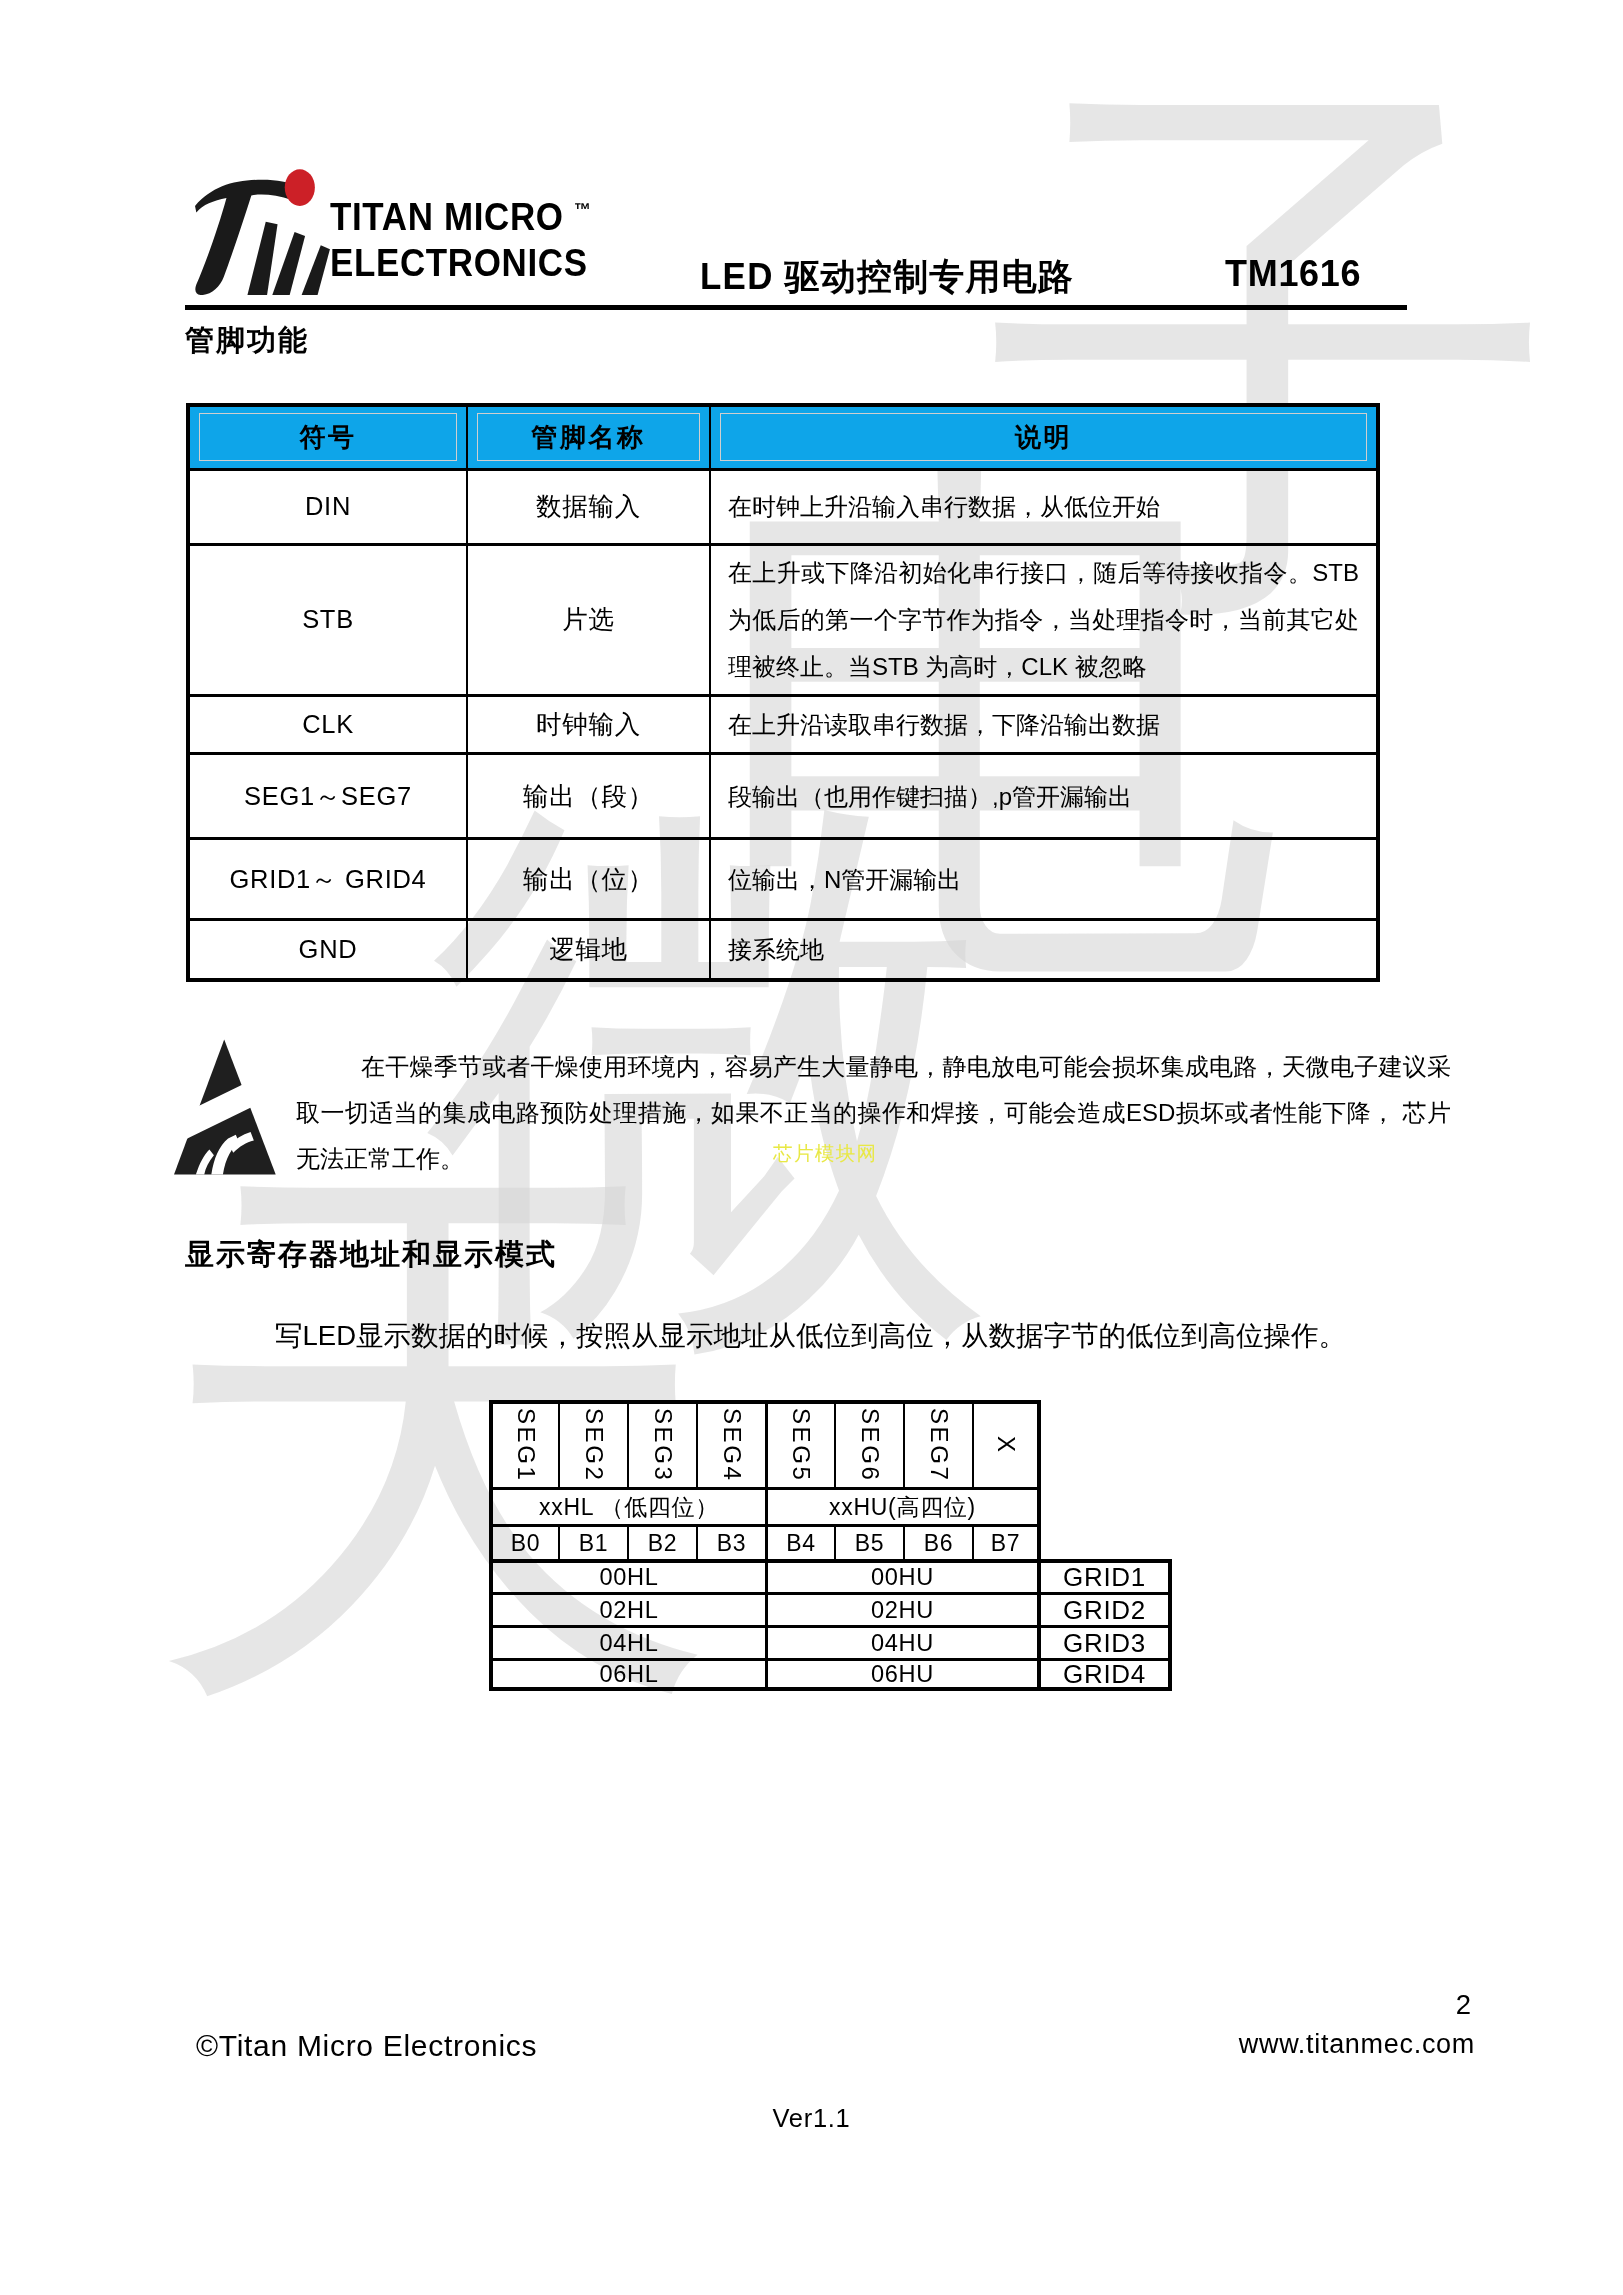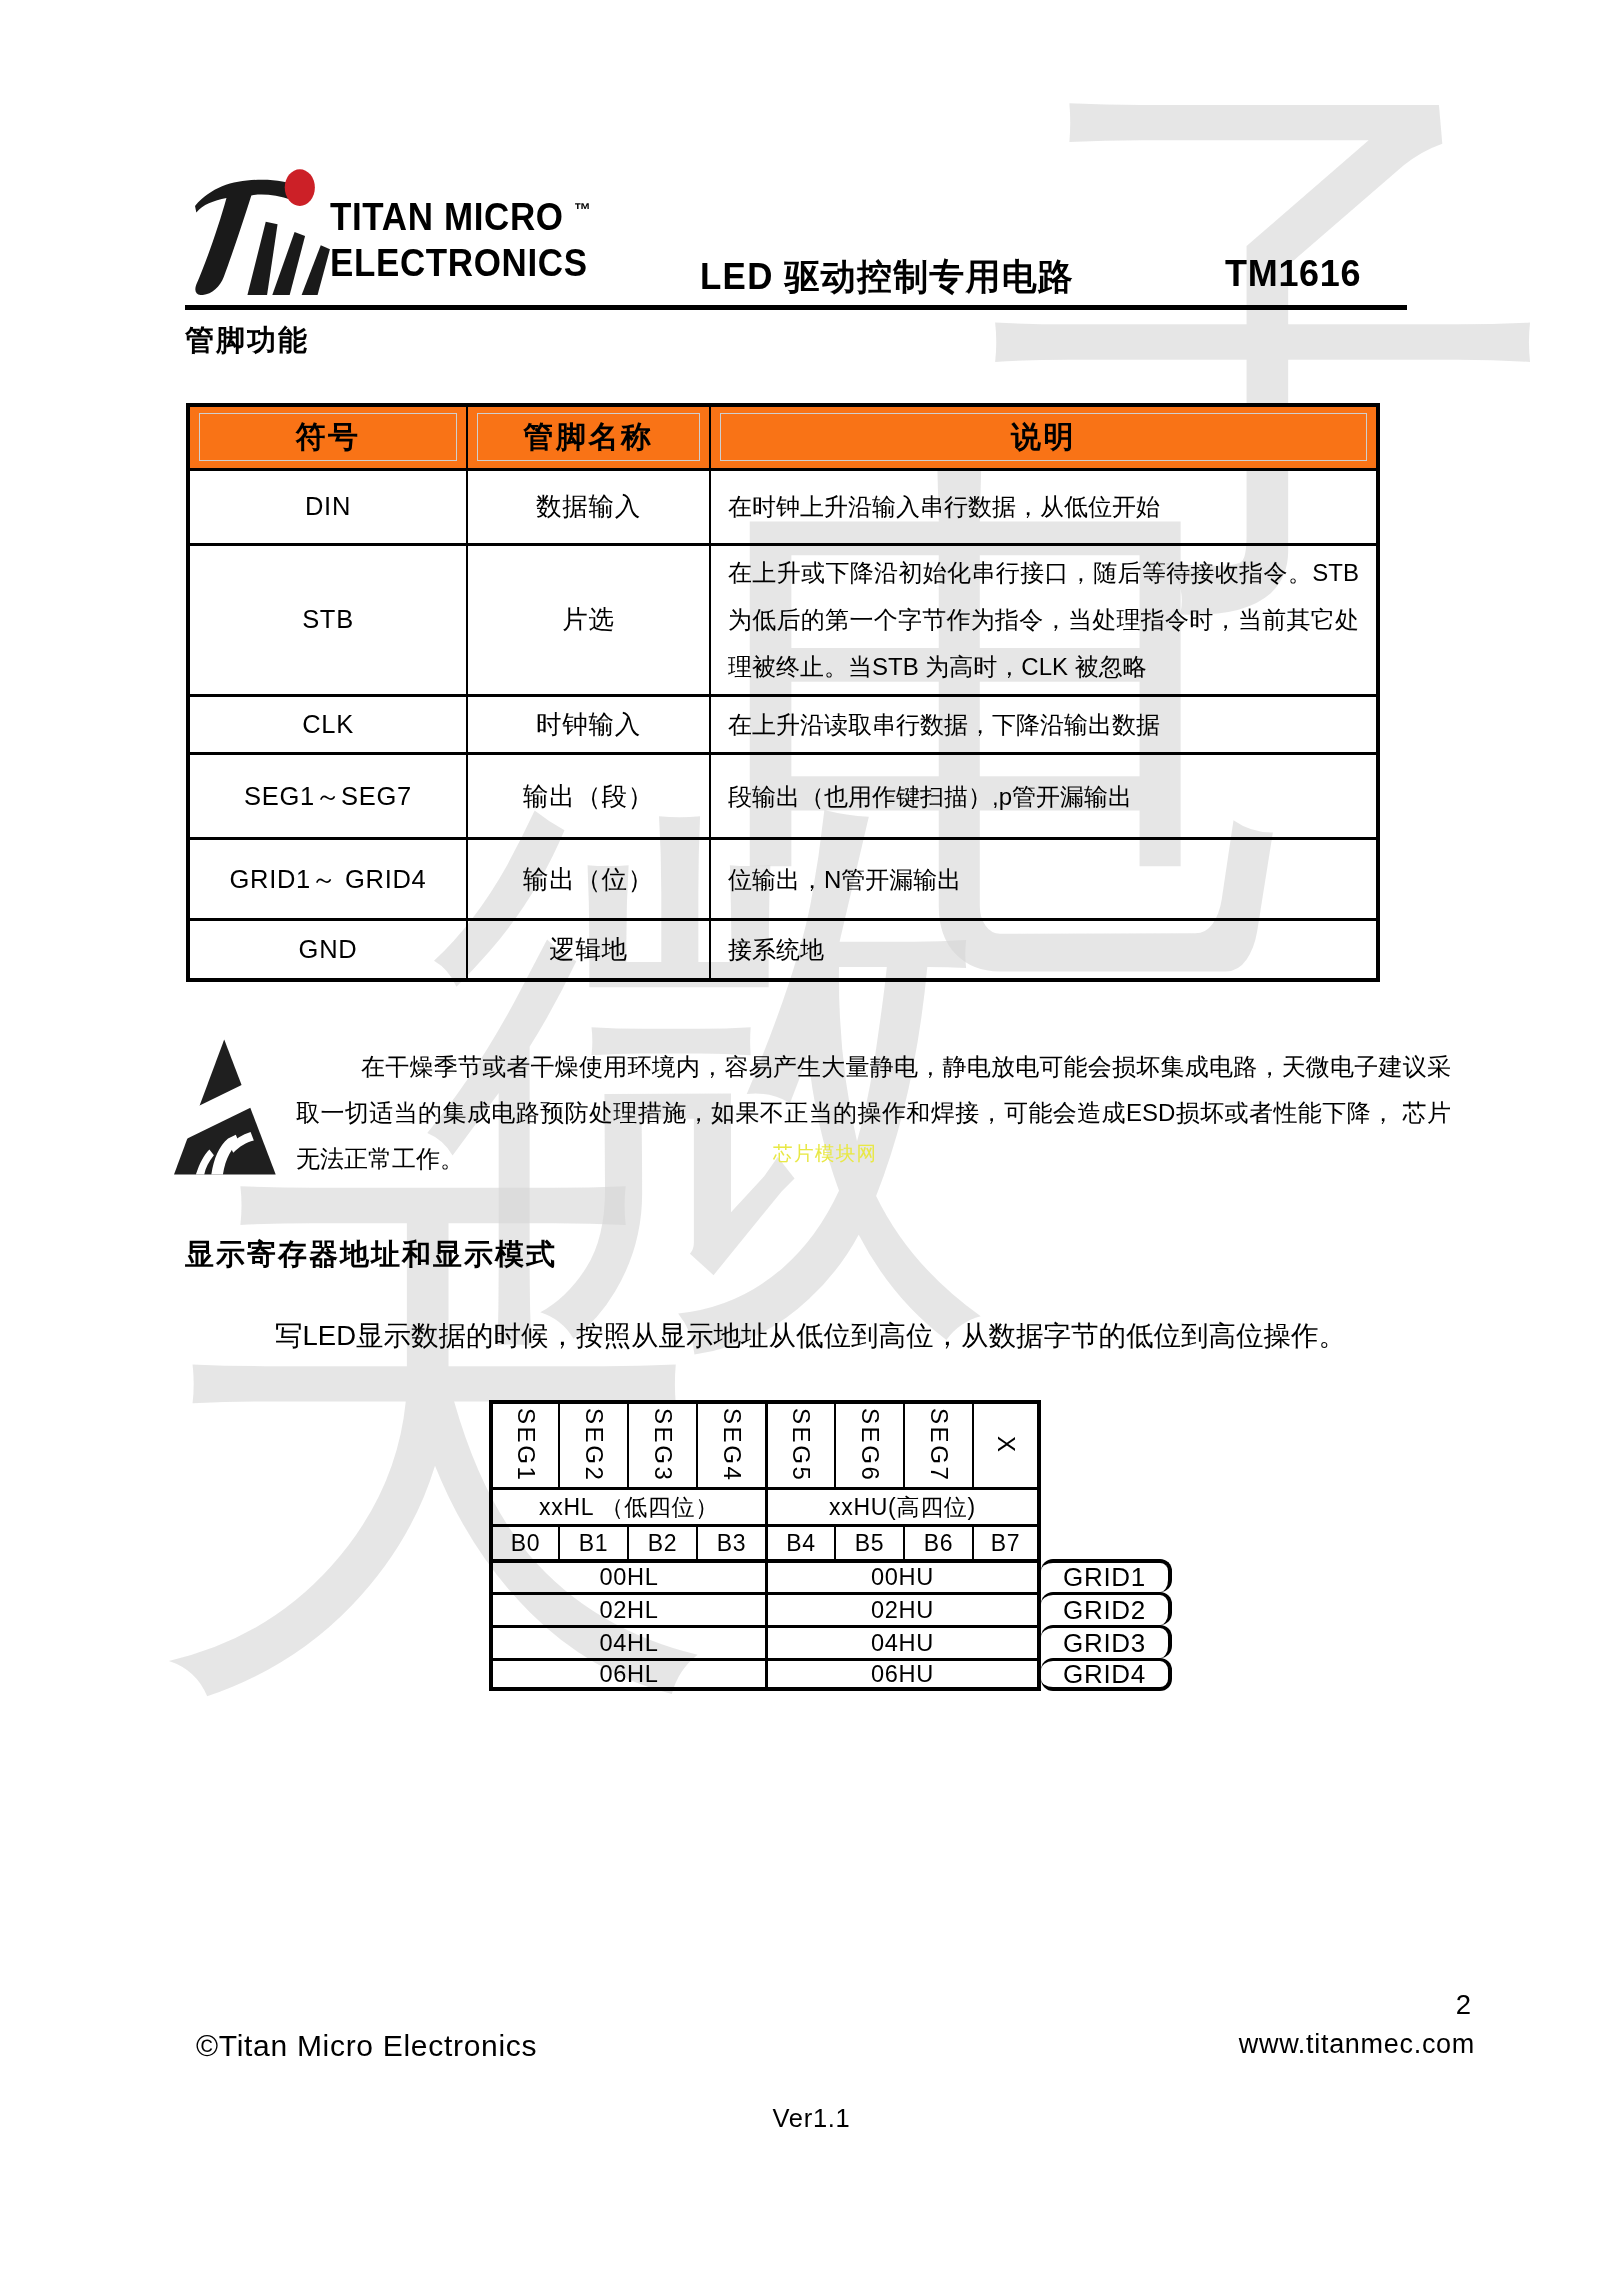--- a/index.html
+++ b/index.html
@@ -29,42 +29,42 @@
   .part-number{left:1225px;top:253px;font-size:36px;font-weight:700;letter-spacing:0.7px;}
   .header-rule{left:185px;top:305px;width:1222px;height:5.2px;background:#000;}
   .sec-title{font-size:29px;font-weight:700;letter-spacing:2px;white-space:nowrap;}
   .sec1{left:185px;top:321px;}
   .sec2{left:185px;top:1235px;}
   
   .pin-table{left:186px;top:403px;width:1191px;border-collapse:collapse;
              table-layout:fixed;background:transparent;border:4.6px solid #000;}
   .pin-table td,.pin-table th{border:2.6px solid #000;border-top-width:3.9px;border-bottom-width:3.9px;
              box-sizing:border-box;background:transparent;}
-  .pin-table th{background:#f97316;font-size:30px;font-weight:700;padding:0;}
+  .pin-table th{background:#0ea5e9;font-size:26px;font-weight:700;padding:0;}
   .th-inner{margin:6.5px 9.2px;border:0.7px solid #cfcfcf;height:calc(100% - 14.4px);
             display:flex;align-items:center;justify-content:center;letter-spacing:2.6px;}
   .pin-table th{height:64px;}
   td.c-sym,td.c-name{text-align:center;font-size:25.5px;letter-spacing:0.7px;}
   td.c-desc{font-size:24px;padding:3.9px 17px;line-height:47px;text-align:justify;}
   
   .esd-icon{left:174px;top:1039px;width:103px;height:136px;}
   .esd-text{left:296px;top:1044px;width:1155px;font-size:24px;line-height:46px;
             text-align:justify;text-indent:65px;}
   
   .para2{left:275px;top:1308px;font-size:27.5px;line-height:56px;white-space:nowrap;}
   
   .addr{left:489px;top:1400px;display:grid;z-index:1;
         grid-template-columns:repeat(8,69px) 131px;
         grid-template-rows:87px 37px 35px 33px 33px 33px 33px;}
   .ac{border-left:2px solid #000;border-top:3.9px solid #000;box-sizing:border-box;
       display:flex;align-items:center;justify-content:center;background:transparent;
       font-size:23.6px;letter-spacing:0.7px;}
   .bl7{border-left-width:4.6px;} .bl6{border-left-width:3.9px;}
   .bt7{border-top-width:4.6px;}  .br7{border-right:4.6px solid #000;}
-  .bb7{border-bottom:4.6px solid #000;} .gc{border-left-width:0;border-radius:12px;}
+  .bb7{border-bottom:4.6px solid #000;} .gc{border-left-width:0;}
   .vtext{writing-mode:vertical-rl;font-size:24px;letter-spacing:2.6px;}
   .bitc{font-size:23px;} .nibc{font-size:23px;letter-spacing:0.7px;}
   .gridc{font-size:26px;letter-spacing:0.7px;}
   
   .page-number{left:1406px;top:1989px;width:65px;text-align:right;font-size:27.5px;}
   .copyright{left:196px;top:2029px;font-size:30px;letter-spacing:0.7px;}
   .website{left:1171px;top:2029px;width:304px;text-align:right;font-size:27px;letter-spacing:0.7px;}
   .version{left:0;top:2104px;width:1623px;text-align:center;font-size:25.5px;letter-spacing:0.7px;}
 </style>
 </head>

